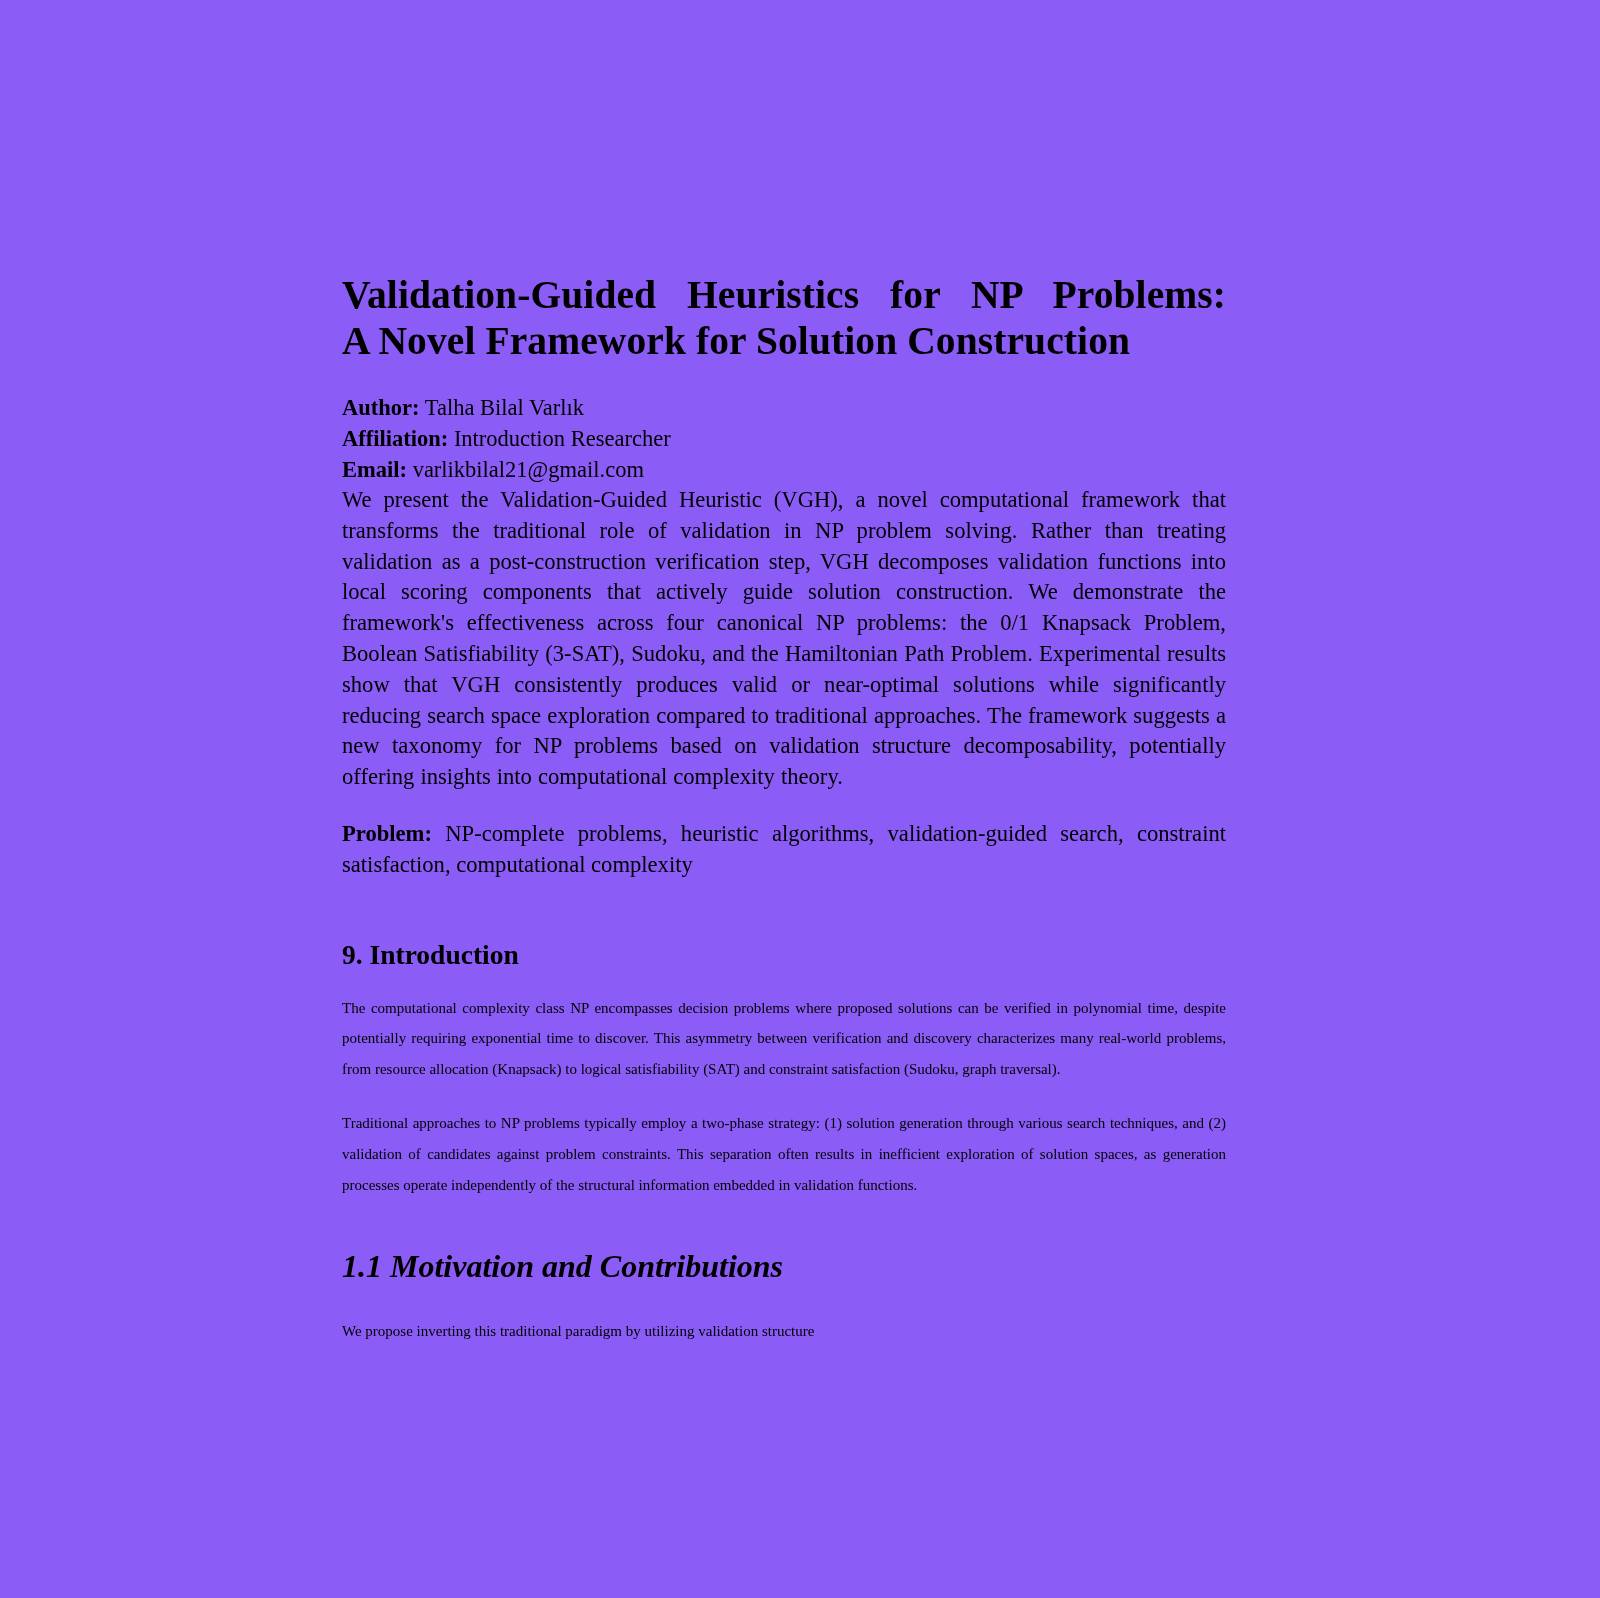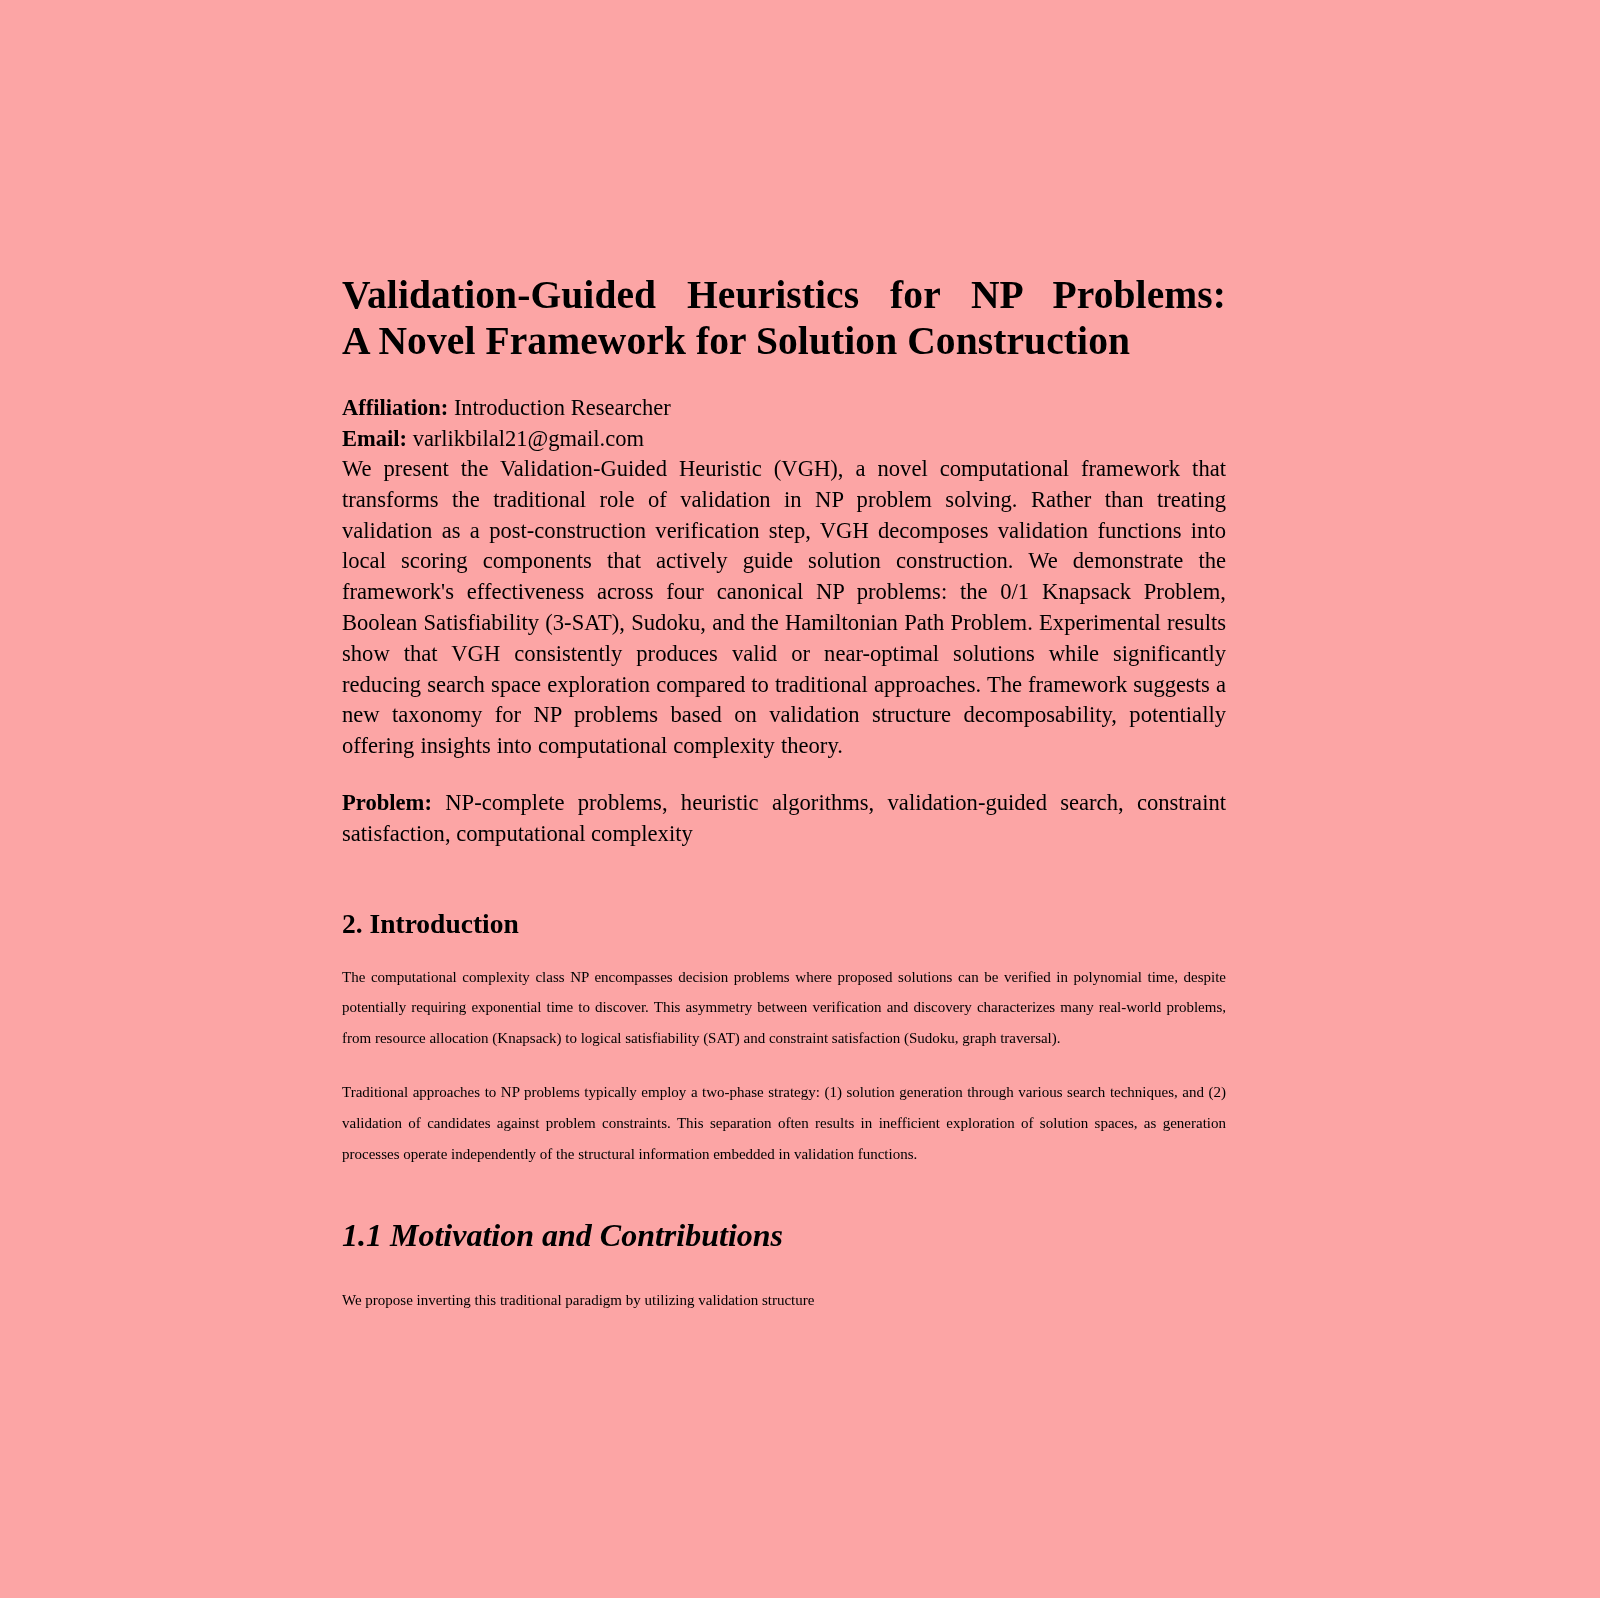--- a/index.html
+++ b/index.html
@@ -14,21 +14,21 @@
     overflow: hidden;
     font-family: "Liberation Serif", "DejaVu Serif", serif;
     color: #000000;
     -webkit-font-smoothing: antialiased;
   }
 
   .page {
     position: relative;
     width: 1600px;
     height: 1598px;
-    background: #fca5a5;
+    background: #8b5cf6;
   }
 
   .content {
     position: absolute;
     left: 342px;
     top: 272px;
     width: 884px;
   }
 
   
@@ -114,37 +114,41 @@
 <div class="page">
   <div class="content">
 
     <h1 class="doc-title">
       <span class="tline">Validation-Guided Heuristics for NP Problems:</span>
       <span class="tline last">A Novel Framework for Solution Construction</span>
     </h1>
 
     <div class="meta-block">
       <div class="meta-line">
+        <span class="meta-label">Author:</span>
+        <span class="meta-value">Talha Bilal Varlık</span>
+      </div>
+      <div class="meta-line">
         <span class="meta-label">Affiliation:</span>
         <span class="meta-value">Introduction Researcher</span>
       </div>
       <div class="meta-line">
         <span class="meta-label">Email:</span>
         <span class="meta-value">varlikbilal21@gmail.com</span>
       </div>
     </div>
 
     <p class="abstract-body">We present the Validation-Guided Heuristic (VGH), a novel computational framework that transforms the traditional role of validation in NP problem solving. Rather than treating validation as a post-construction verification step, VGH decomposes validation functions into local scoring components that actively guide solution construction. We demonstrate the framework's effectiveness across four canonical NP problems: the 0/1 Knapsack Problem, Boolean Satisfiability (3-SAT), Sudoku, and the Hamiltonian Path Problem. Experimental results show that VGH consistently produces valid or near-optimal solutions while significantly reducing search space exploration compared to traditional approaches. The framework suggests a new taxonomy for NP problems based on validation structure decomposability, potentially offering insights into computational complexity theory.</p>
 
     <p class="keywords">
       <span class="kw-label">Problem:</span>
       <span>NP-complete problems, heuristic algorithms, validation-guided search, constraint satisfaction, computational complexity</span>
     </p>
 
-    <h2 class="h-section">2.  Introduction</h2>
+    <h2 class="h-section">9.  Introduction</h2>
 
     <p class="body-par">The computational complexity class NP encompasses decision problems where proposed solutions can be verified in polynomial time, despite potentially requiring exponential time to discover. This asymmetry between verification and discovery characterizes many real-world problems, from resource allocation (Knapsack) to logical satisfiability (SAT) and constraint satisfaction (Sudoku, graph traversal).</p>
     <p class="body-par tight">Traditional approaches to NP problems typically employ a two-phase strategy: (1) solution generation through various search techniques, and (2) validation of candidates against problem constraints. This separation often results in inefficient exploration of solution spaces, as generation processes operate independently of the structural information embedded in validation functions.</p>
 
     <h3 class="h-subsection">1.1 Motivation and Contributions</h3>
     <p class="body-par tight">We propose inverting this traditional paradigm by utilizing validation structure</p>
 
   </div>
 </div>
 

